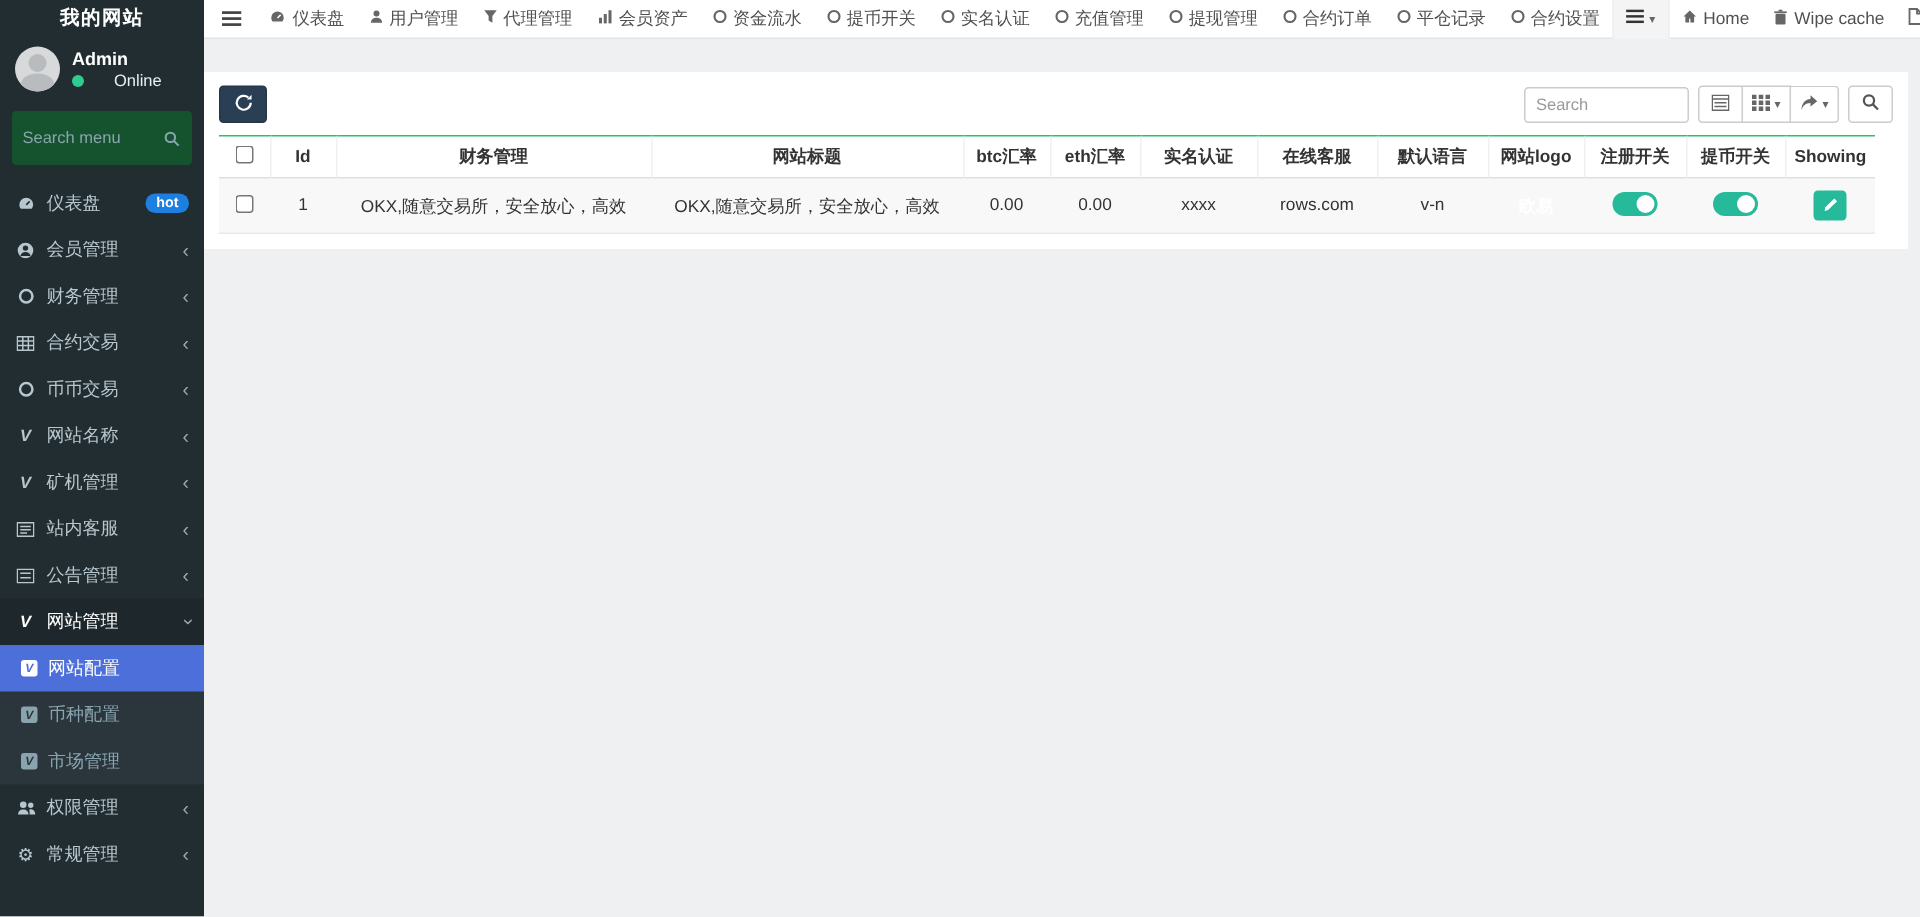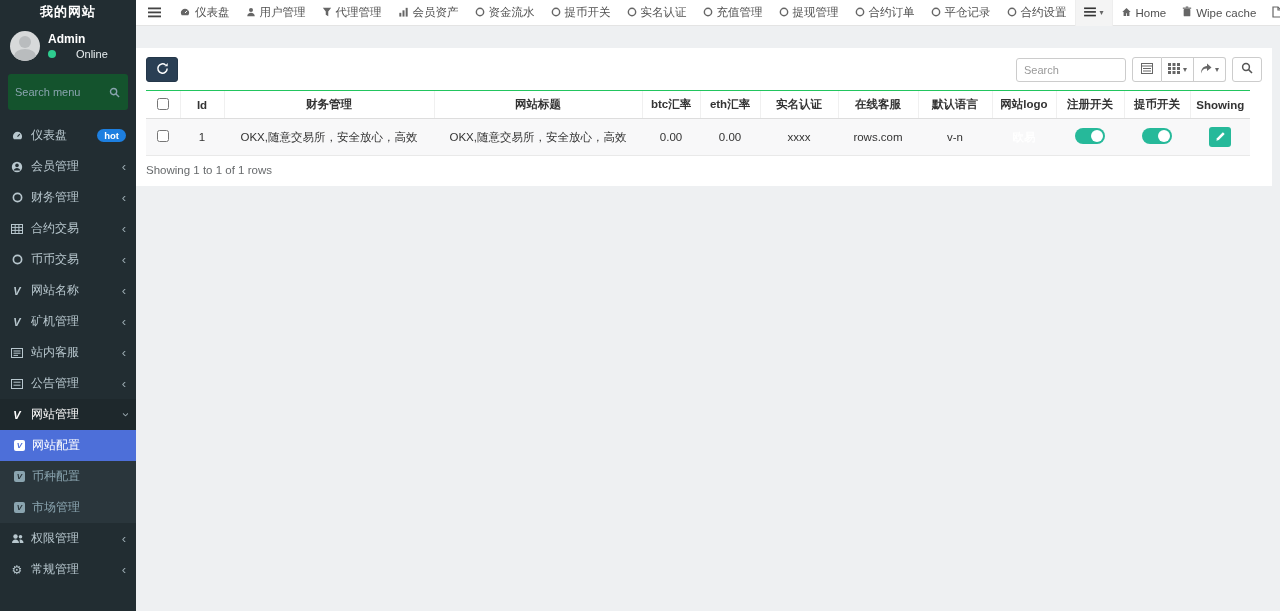--- a/index.html
+++ b/index.html
@@ -458,17 +458,16 @@
                 <button class="btn-edit">
                   <span><svg width="11" height="11" viewBox="0 0 12 12">
                         <path d="M1.5 10.5l.6-2.6 6.5-6.5 2 2-6.5 6.5z" fill="#fff"></path>
                       </svg></span>
                 </button>
               </td>
             </tr>
           </tbody>
         </table>
 
-        <div class="tfoot-text">Showing 1 to 1 of 1 rows</div>
       </div>
     </div>
   </div>
 </div>
 
 </body></html>

